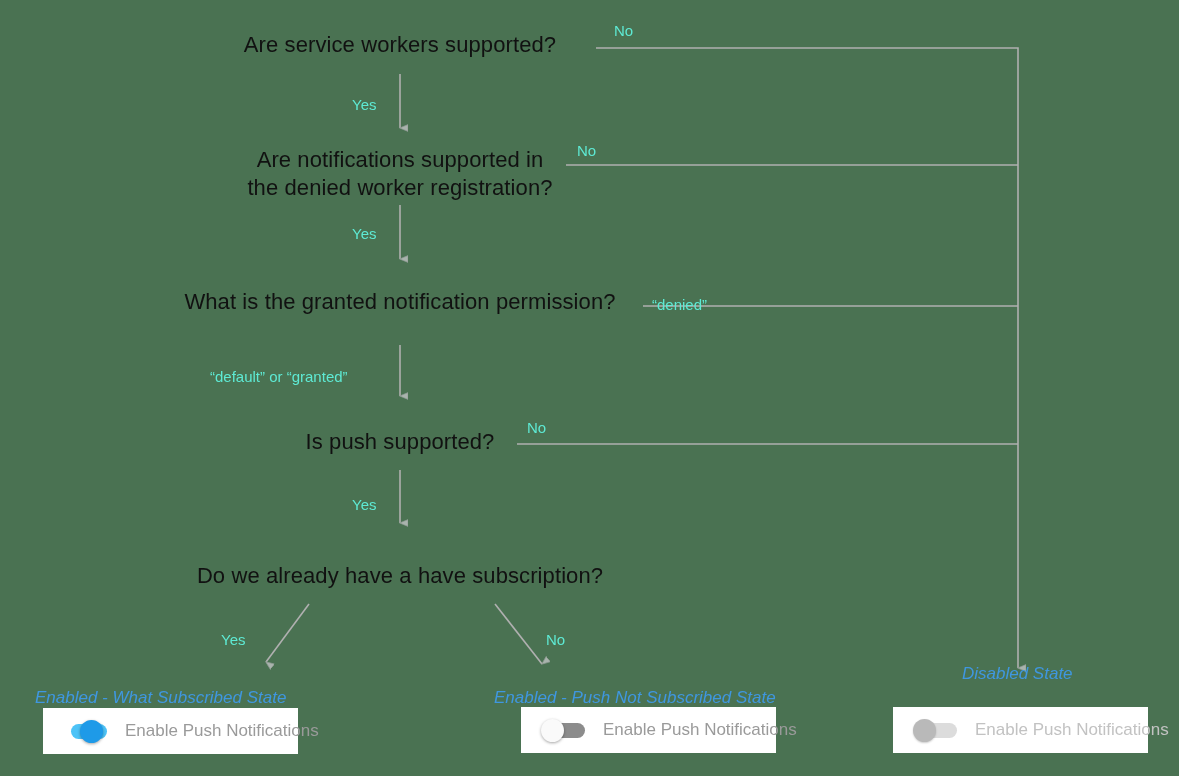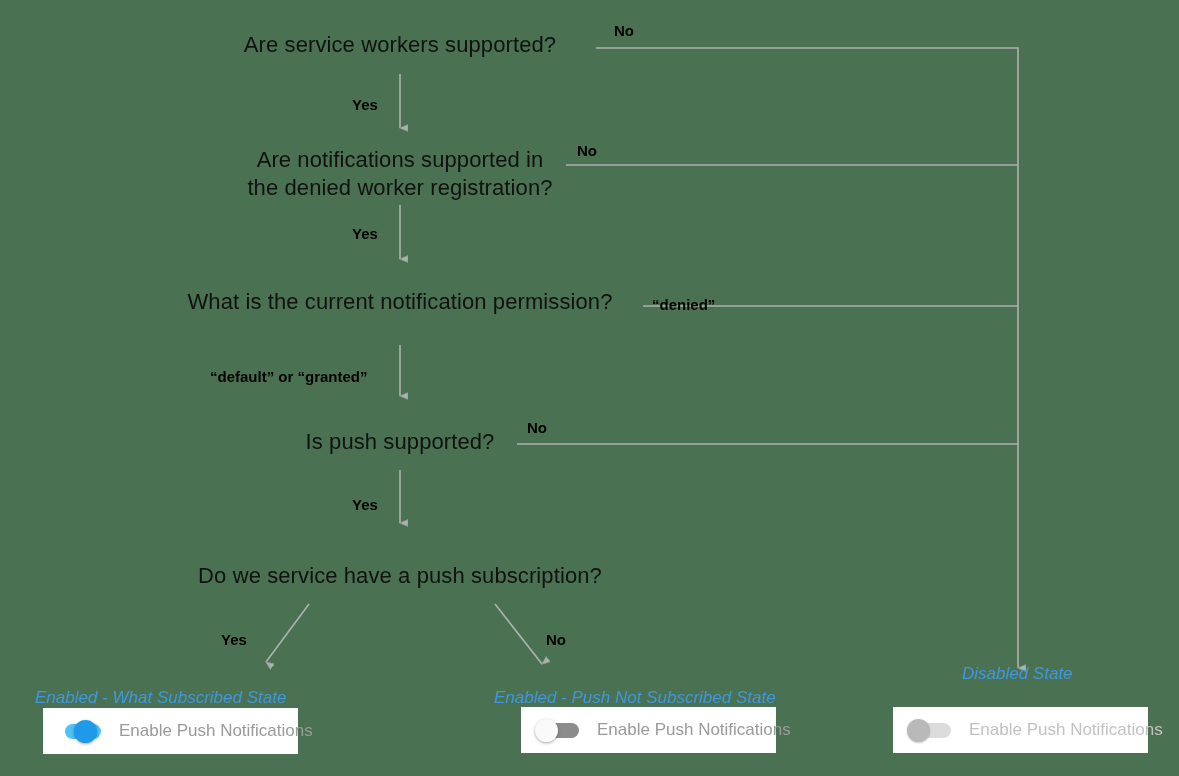--- a/index.html
+++ b/index.html
@@ -31,40 +31,40 @@
     color: #111111;
     font-size: 22px;
     font-weight: 400;
     line-height: 1.28;
     letter-spacing: 0.1px;
     white-space: pre;
     text-align: center;
   }
   .edge-label {
     position: absolute;
-    color: #000000;
+    color: #5eead4;
     font-size: 15px;
-    font-weight: 700;
+    font-weight: 400;
     white-space: pre;
   }
   .state-label {
     position: absolute;
     color: #3f97e0;
     font-size: 17px;
     font-style: italic;
     font-weight: 400;
     white-space: pre;
   }
   .toggle-card {
     position: absolute;
     background: #ffffff;
     display: flex;
     align-items: center;
     box-sizing: border-box;
-    padding-left: 14px;
+    padding-left: 20px;
   }
   .switch {
     position: relative;
     width: 46px;
     height: 22px;
     flex: 0 0 auto;
     margin-right: 16px;
   }
   .track {
     position: absolute;
@@ -139,25 +139,25 @@
 
     <path d="M 309,604 L 266,662" fill="none" stroke="#b0b0b0" stroke-width="1.6" marker-end="url(#arrowhead)"></path>
     <path d="M 495,604 L 542,664" fill="none" stroke="#b0b0b0" stroke-width="1.6" marker-end="url(#arrowhead)"></path>
   </svg>
 
   <div class="node-text" style="left:205px; top:31px; width:390px;">Are service workers supported?</div>
 
   <div class="node-text" style="left:205px; top:146px; width:390px;">Are notifications supported in</div>
   <div class="node-text" style="left:205px; top:174px; width:390px;">the denied worker registration?</div>
 
-  <div class="node-text" style="left:150px; top:288px; width:500px;">What is the current notification permission?</div>
+  <div class="node-text" style="left:150px; top:288px; width:500px;">What is the granted notification permission?</div>
 
   <div class="node-text" style="left:225px; top:428px; width:350px;">Is push supported?</div>
 
-  <div class="node-text" style="left:150px; top:562px; width:500px;">Do we service have a push subscription?</div>
+  <div class="node-text" style="left:150px; top:562px; width:500px;">Do we already have a have subscription?</div>
 
   <div class="edge-label" style="left:614px; top:22px;">No</div>
   <div class="edge-label" style="left:352px; top:96px;">Yes</div>
 
   <div class="edge-label" style="left:577px; top:142px;">No</div>
   <div class="edge-label" style="left:352px; top:225px;">Yes</div>
 
   <div class="edge-label" style="left:652px; top:296px;">“denied”</div>
   <div class="edge-label" style="left:210px; top:368px;">“default” or “granted”</div>
 

